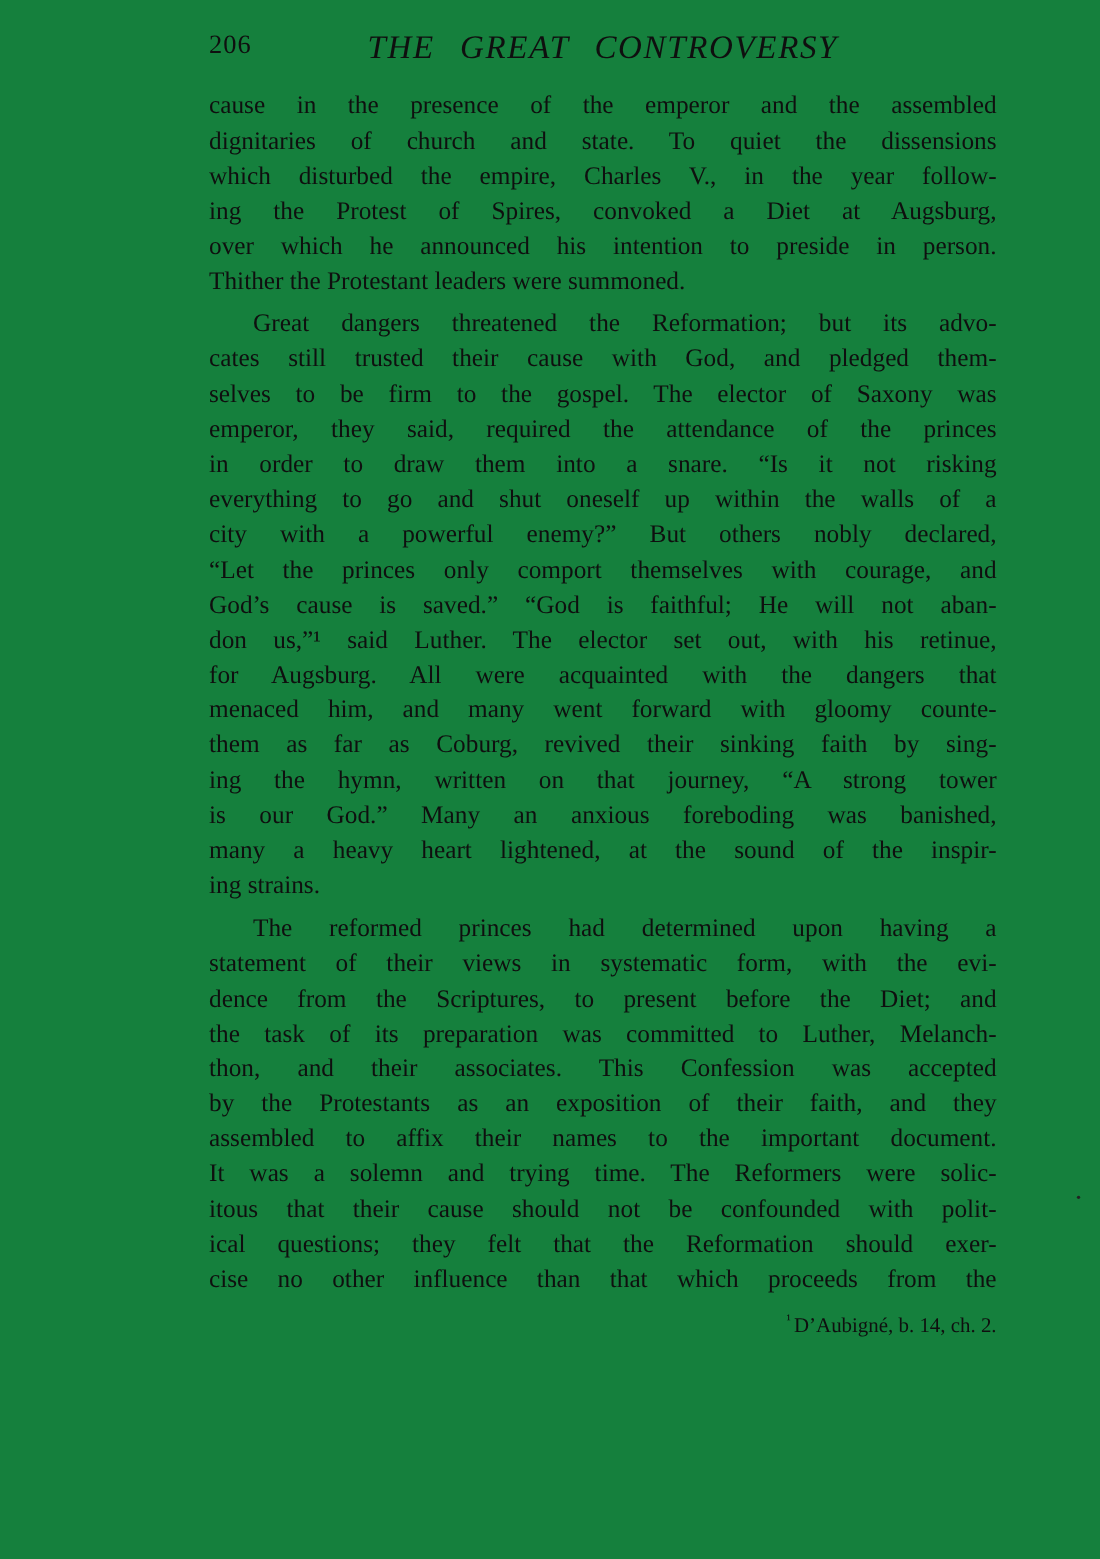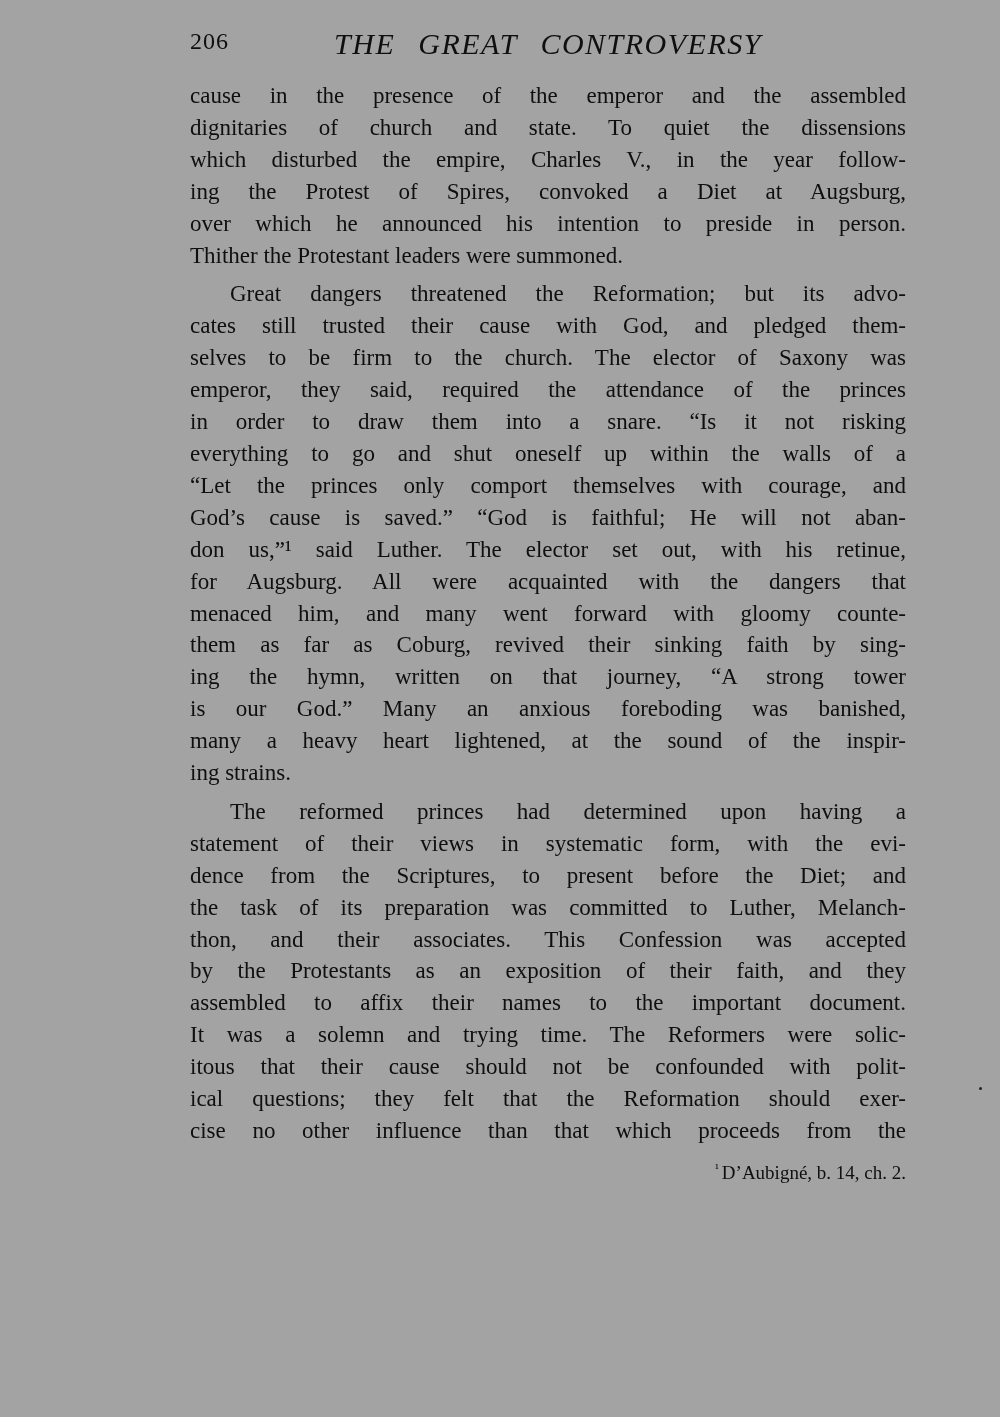--- a/index.html
+++ b/index.html
@@ -1,21 +1,21 @@
 <!DOCTYPE html>
 <html><head>
 <meta charset="utf-8">
 <style>
   * { margin: 0; padding: 0; box-sizing: border-box; }
   html, body { background: #ffffff; }
   .page {
     position: relative;
     width: 1000px;
     height: 1417px;
-    background: #a3a3a3;
+    background: #15803d;
     color: #0f0f0f;
     font-family: "Liberation Serif", "DejaVu Serif", serif;
     overflow: hidden;
   }
   .page-header {
     position: absolute;
     top: 27px;
     left: 190px;
     width: 716px;
     height: 30px;
@@ -93,24 +93,25 @@
         <div class="line">cause in the presence of the emperor and the assembled</div>
         <div class="line">dignitaries of church and state.  To quiet the dissensions</div>
         <div class="line">which disturbed the empire, Charles V., in the year follow-</div>
         <div class="line">ing the Protest of Spires, convoked a Diet at Augsburg,</div>
         <div class="line">over which he announced his intention to preside in person.</div>
         <div class="line last-left">Thither the Protestant leaders were summoned.</div>
       </div>
       <div class="paragraph spaced">
         <div class="line first-indent">Great dangers threatened the Reformation; but its advo-</div>
         <div class="line">cates still trusted their cause with God, and pledged them-</div>
-        <div class="line">selves to be firm to the church.  The elector of Saxony was</div>
+        <div class="line">selves to be firm to the gospel.  The elector of Saxony was</div>
         <div class="line">emperor, they said, required the attendance of the princes</div>
         <div class="line">in order to draw them into a snare.  “Is it not risking</div>
         <div class="line">everything to go and shut oneself up within the walls of a</div>
+        <div class="line">city with a powerful enemy?” But others nobly declared,</div>
         <div class="line">“Let the princes only comport themselves with courage, and</div>
         <div class="line">God’s cause is saved.”  “God is faithful; He will not aban-</div>
         <div class="line">don us,”¹ said Luther.  The elector set out, with his retinue,</div>
         <div class="line">for Augsburg.  All were acquainted with the dangers that</div>
         <div class="line">menaced him, and many went forward with gloomy counte-</div>
         <div class="line">them as far as Coburg, revived their sinking faith by sing-</div>
         <div class="line">ing the hymn, written on that journey, “A strong tower</div>
         <div class="line">is our God.”  Many an anxious foreboding was banished,</div>
         <div class="line">many a heavy heart lightened, at the sound of the inspir-</div>
         <div class="line last-left">ing strains.</div>

